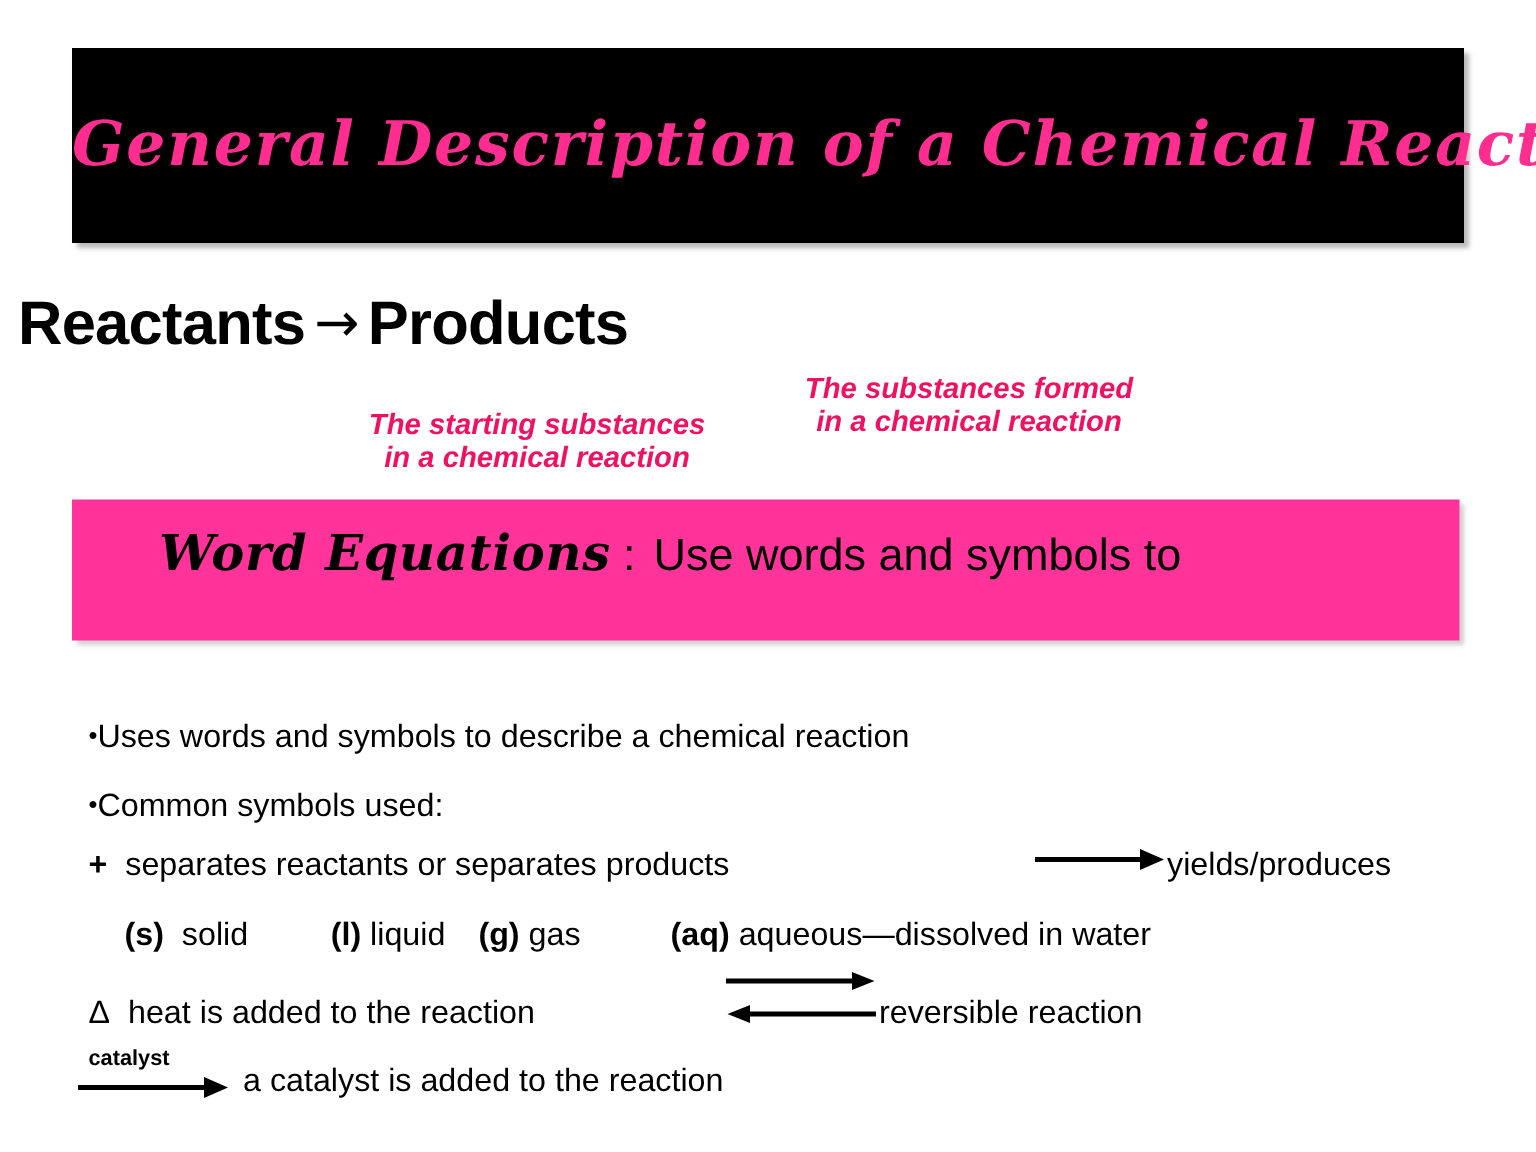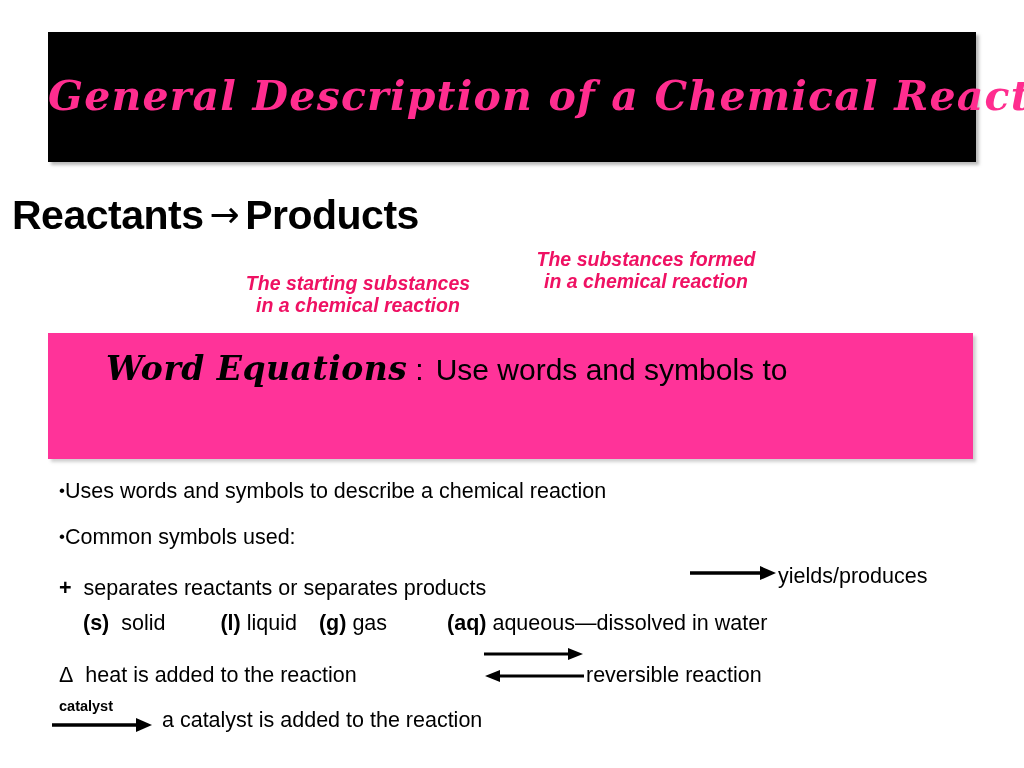--- a/index.html
+++ b/index.html
@@ -77,21 +77,21 @@
   }
   #definition-reactants { left: 243px; top: 249px; margin-top: 24px; }
   #definition-products  { left: 531px; top: 249px; }
 
   
   #word-equation-banner {
     position: absolute;
     left: 48px;
     top: 333px;
     width: 925px;
-    height: 126px;
+    height: 94px;
     background: #ff3399;
     box-shadow: 3px 3px 3px rgba(150,150,150,0.45);
   }
   #word-equation-line1 {
     position: absolute;
     left: 58px;
     top: 16px;
     white-space: nowrap;
   }
   #word-equation-term {
@@ -127,21 +127,21 @@
     font-size: 17px;
     position: relative;
     top: -2px;
   }
   .sym {
     font-weight: bold;
   }
 
   #bullet-1 { left: 59px; top: 479px; }
   #bullet-2 { left: 59px; top: 525px; }
-  #plus-line { left: 59px; top: 564px; margin-top: 12px; }
+  #plus-line { left: 59px; top: 564px; }
   #yields-label { left: 778px; top: 564px; }
   #states-line { left: 59px; top: 611px; margin-left: 24px; }
   #delta-line { left: 59px; top: 663px; }
   #reversible-label { left: 586px; top: 663px; }
   #catalyst-line { left: 162px; top: 708px; }
 
   .state-pair { display: inline-block; }
   #states-line .gap-a { display: inline-block; width: 55px; }
   #states-line .gap-b { display: inline-block; width: 22px; }
   #states-line .gap-c { display: inline-block; width: 60px; }

